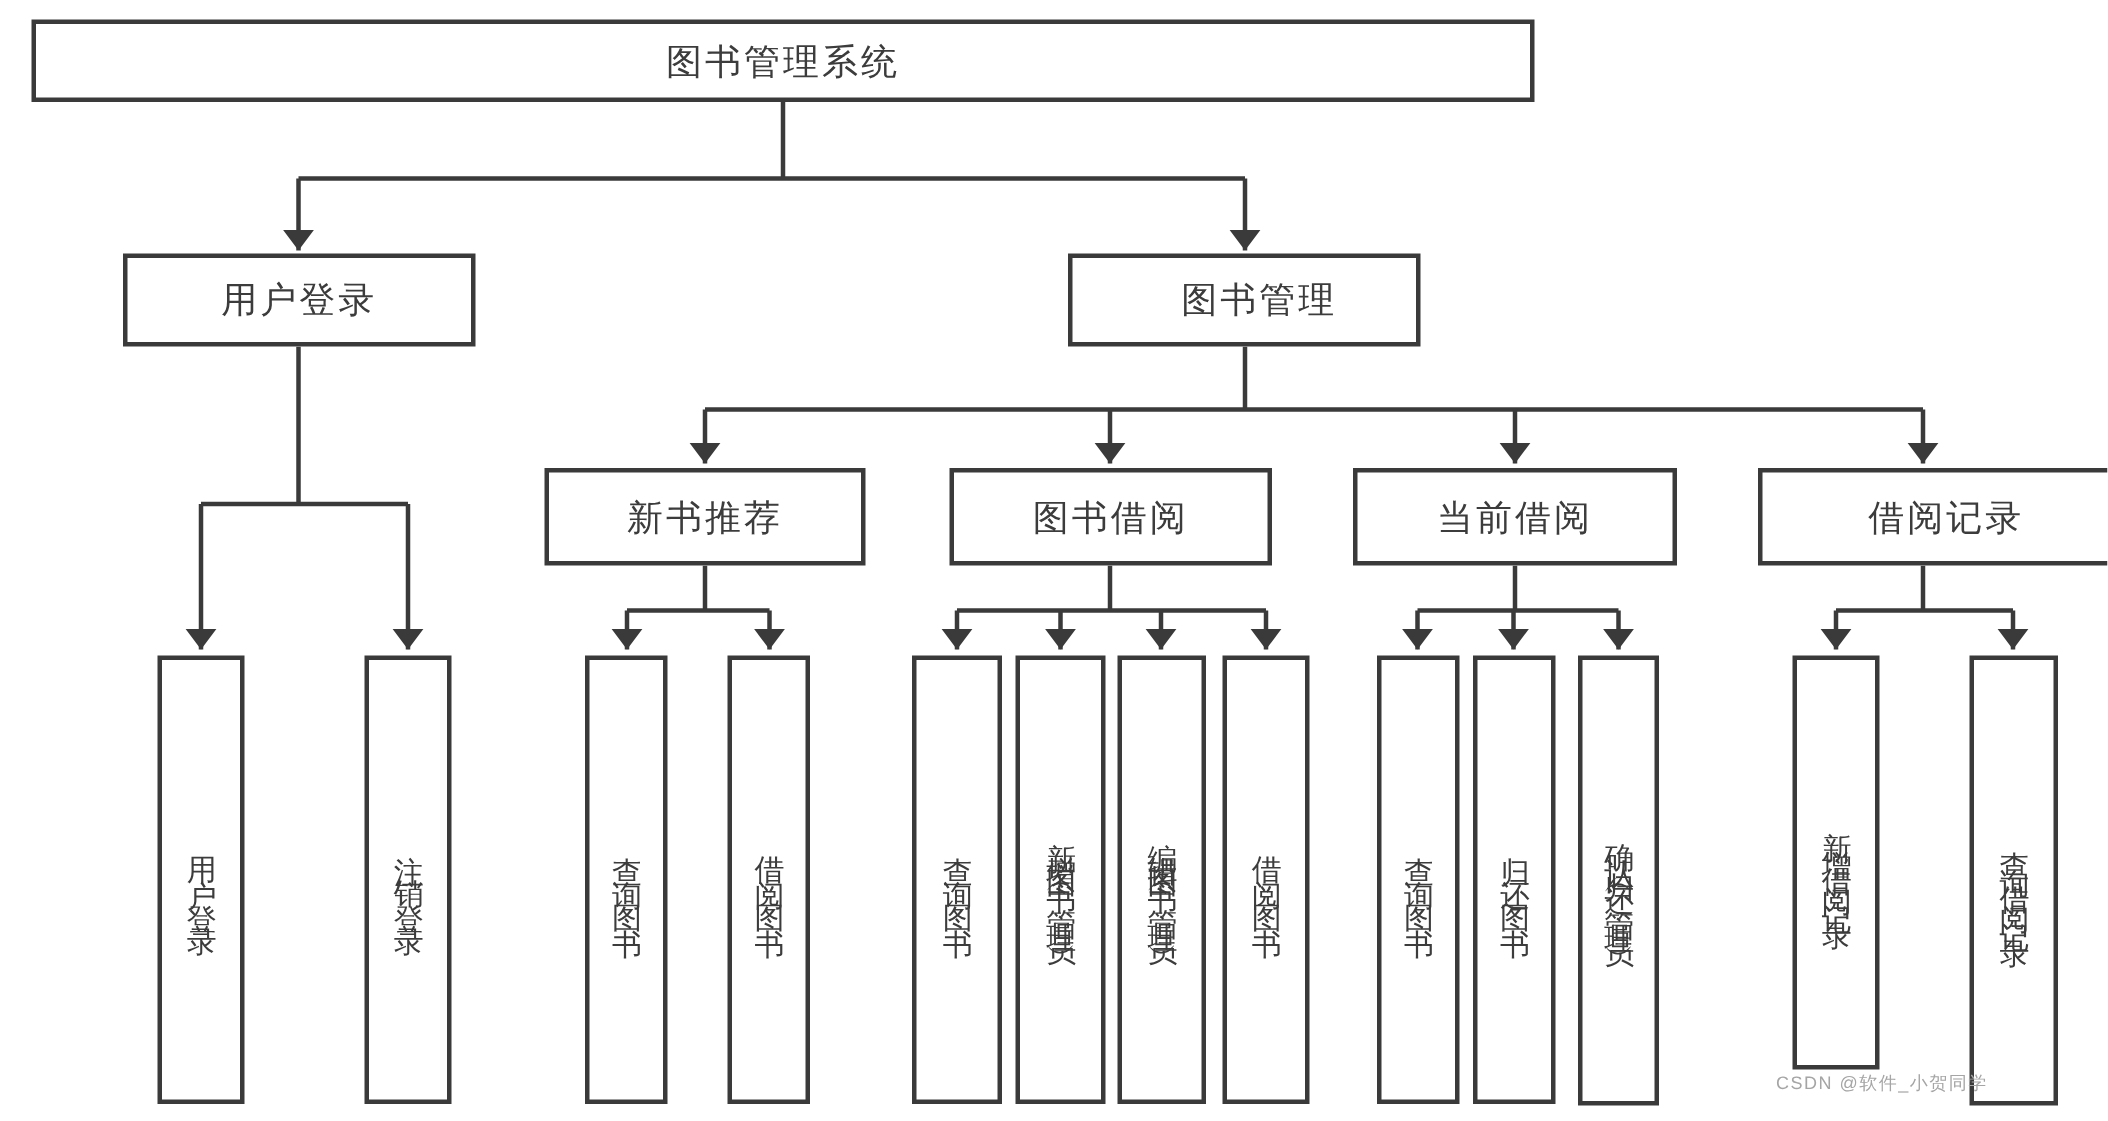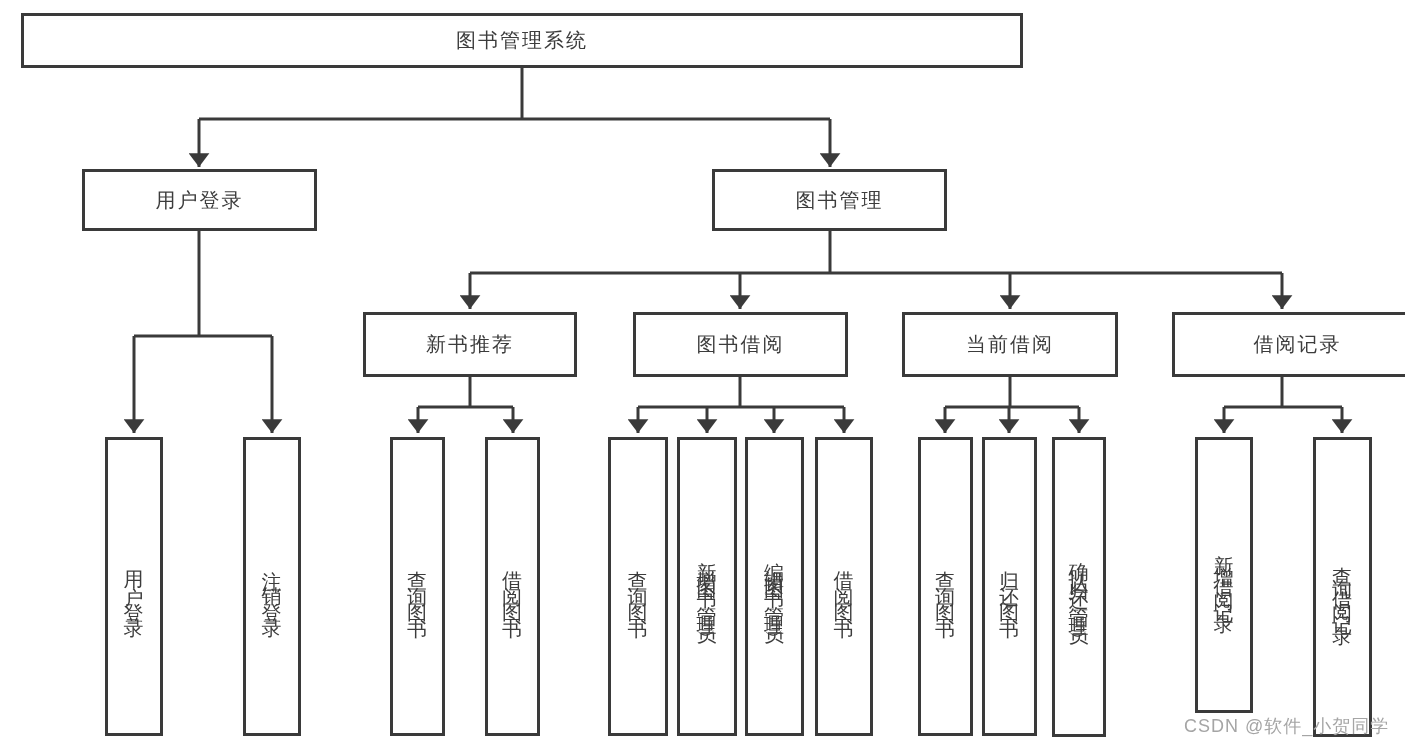--- a/index.html
+++ b/index.html
@@ -13,41 +13,41 @@
   }
   #wires{position:absolute;left:0;top:0;width:1405px;height:747px;}
   .node{
     position:absolute;
     box-sizing:border-box;
     border:3px solid #3a3a3a;
     background:#ffffff;
     display:flex;
     align-items:center;
     justify-content:center;
-    font-size:20px;
+    font-size:24px;
     letter-spacing:2px;
     color:#3c3c3c;
   }
   .leaf{
     font-size:20px;
   }
   .leaf .vtxt{
     writing-mode:vertical-rl;
     text-orientation:mixed;
     letter-spacing:9px;
     line-height:1;
     white-space:nowrap;
   }
   .leaf .sp-wide{letter-spacing:16px;}
   .leaf .sp-mid{letter-spacing:12px;}
   #watermark{
     position:absolute;
     left:1184px;top:714px;
     width:216px;
-    font-size:18px;
+    font-size:12px;
     letter-spacing:1px;
     color:#a5a5a5;
     white-space:nowrap;
   }
 </style>
 </head>
 <body>
 
 <div id="stage">
 

